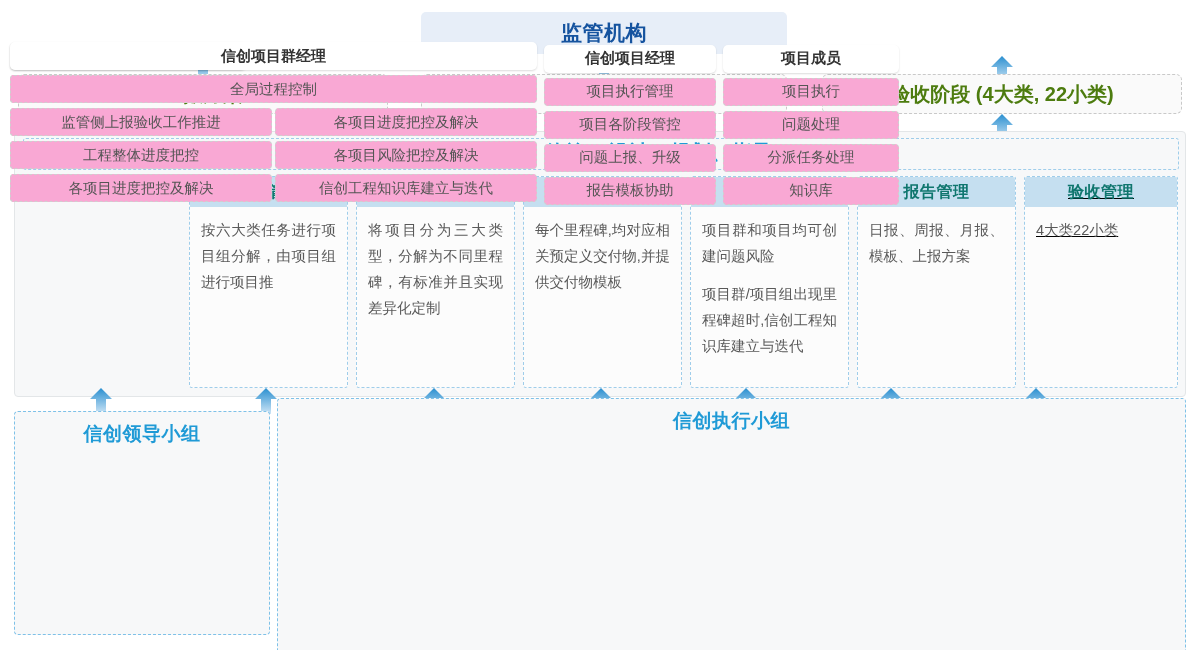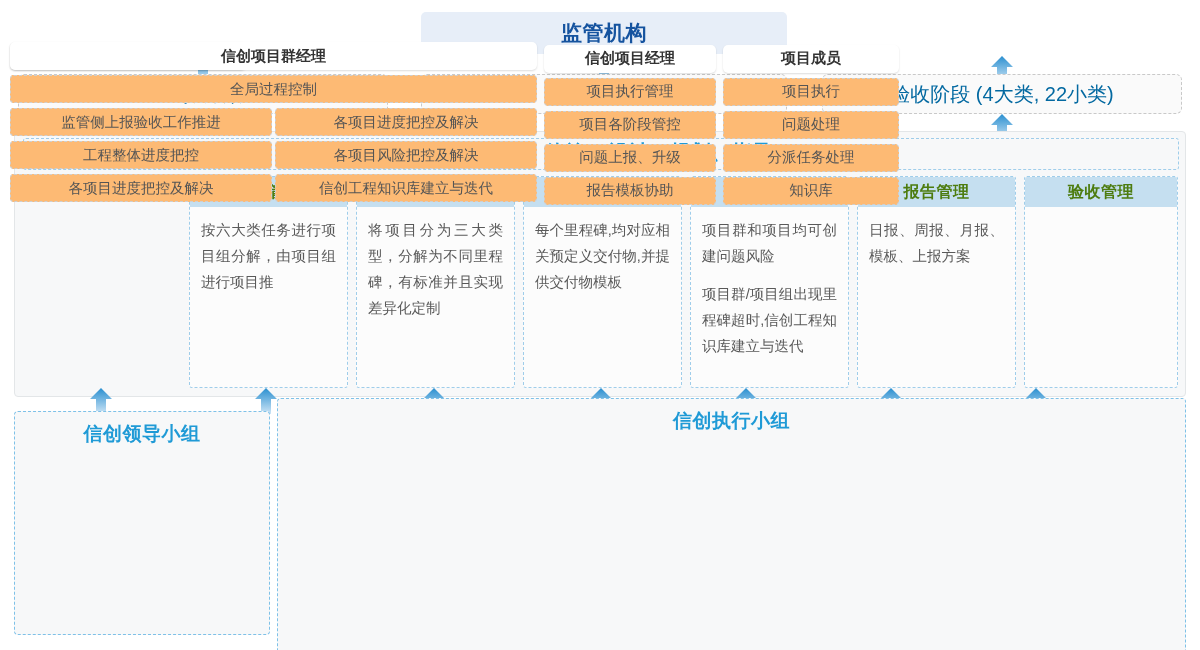--- a/index.html
+++ b/index.html
@@ -18,21 +18,21 @@
     display: flex; align-items: center; justify-content: center;
     color: #15539f; font-size: 21px; font-weight: bold; letter-spacing: .5px;
   }
 
   
   .report-row { position: absolute; left: 0; top: 74px; width: 1200px; height: 40px; }
   .report-box {
     position: absolute; height: 40px;
     border: 1px dashed #c9c9c9; border-radius: 6px; background: #fafafa;
     display: flex; align-items: center; justify-content: center;
-    color: #0369a1; font-size: 20px; font-weight: normal;
+    color: #4d7c0f; font-size: 20px; font-weight: bold;
   }
   .rb1 { left: 18px;  width: 370px; }
   .rb2 { left: 421px; width: 366px; }
   .rb3 { left: 822px; width: 360px; }
 
   
   .arrow { position: absolute; width: 24px; height: 26px; }
   .arrow svg { display: block; width: 24px; height: 26px; }
 
   
@@ -57,21 +57,21 @@
   
   .cols { position: absolute; left: 22px; top: 176px; width: 1156px; height: 212px; }
   .col {
     position: absolute; top: 0; height: 212px;
     border: 1px dashed #9fcdea; border-radius: 3px;
     background: #fcfcfc; overflow: hidden;
   }
   .col-head {
     height: 30px; background: #c5dff0;
     display: flex; align-items: center; justify-content: center;
-    color: #4d7c0f; font-size: 16px; font-weight: bold; letter-spacing: .5px;
+    color: #0f766e; font-size: 16px; font-weight: bold; letter-spacing: .5px;
   }
   .col-body { padding: 10px 11px 0 11px; }
   .col-para {
     color: #595959; font-size: 14.5px; line-height: 26px;
     text-align: justify; text-align-last: left; margin-bottom: 12px;
   }
   .chip {
     background: #ececec; border-radius: 3px; height: 30px; margin-bottom: 11px;
     display: flex; align-items: center; justify-content: center;
     color: #5a5a5a; font-size: 14.5px;
@@ -88,21 +88,21 @@
     text-align: center; color: #1f9ad6; font-size: 19px; font-weight: bold;
     letter-spacing: .5px; padding-top: 9px;
   }
   .role-head {
     background: #ffffff; border-radius: 5px; height: 28px;
     box-shadow: 0 1px 2px rgba(0,0,0,.14);
     display: flex; align-items: center; justify-content: center;
     color: #333; font-size: 15px; font-weight: bold;
   }
   .task {
-    border: 1px dashed #cfcfcf; border-radius: 4px; height: 28px; background: #fdba74;
+    border: 1px dashed #cfcfcf; border-radius: 4px; height: 28px; background: #f9a8d4;
     display: flex; align-items: center; justify-content: center;
     color: #555; font-size: 14.5px;
   }
   .stack > * { margin-bottom: 5px; }
 
   .lead-inner { position: absolute; left: 10px; top: 42px; width: 236px; }
 
   .exec-inner { position: absolute; left: 10px; top: 42px; width: 889px; }
   .exec-grid { display: flex; gap: 7px; align-items: center; }
   .pgm-block { width: 527px; }
@@ -230,22 +230,25 @@
       </div>
     </div>
 
     <div class="col" style="left:835px; width:159px;">
       <div class="col-head">报告管理</div>
       <div class="col-body">
         <div class="col-para">日报、周报、月报、模板、上报方案</div>
       </div>
     </div>
 
-    <div class="col" style="left:1002px; width:154px;">
+    <div class="col" style="left:1002px; width:154px;text-decoration:underline;">
       <div class="col-head">验收管理</div>
+      <div class="col-body">
+        <div class="col-para">4大类22小类</div>
+      </div>
     </div>
   </div>
 
   <div class="arrow" style="left:89px;  top:388px;">
       <svg viewBox="0 0 24 26">
         <defs>
           <linearGradient id="gc1" x1="0" y1="1" x2="0" y2="0">
             <stop offset="0" stop-color="#cfe6f7"></stop>
             <stop offset="1" stop-color="#2a8fd0"></stop>
           </linearGradient>

